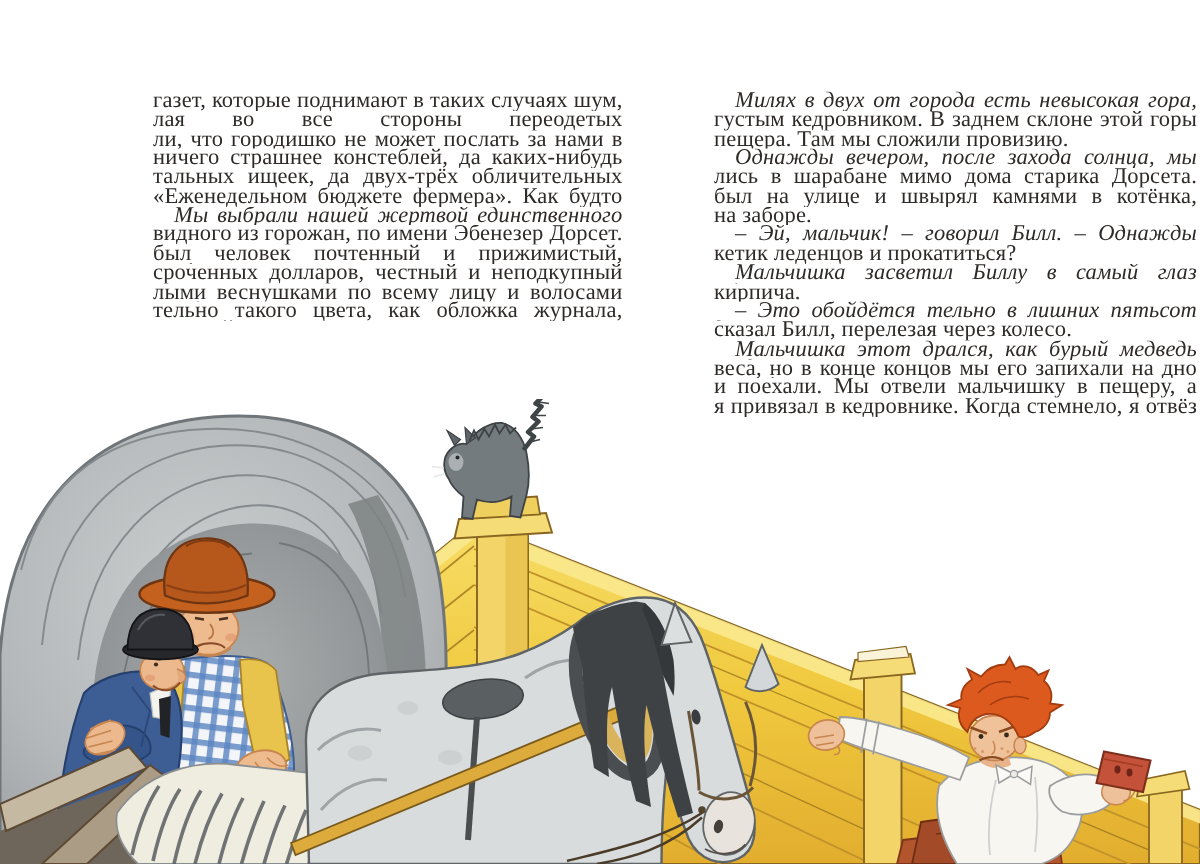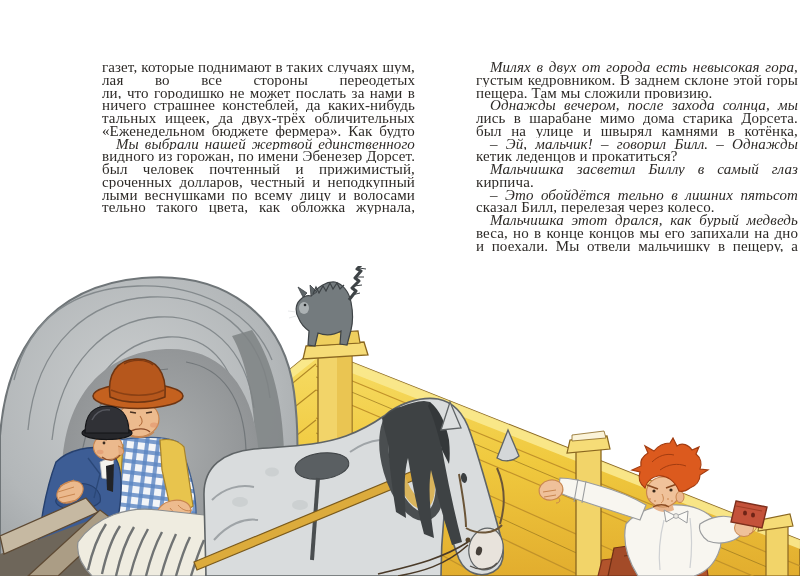--- a/index.html
+++ b/index.html
@@ -74,37 +74,39 @@
   <div class="text-col right">
     <div class="para">
       <span class="ln ind">Милях в двух от города есть невысокая гора, поросшая</span>
       <span class="ln">густым кедровником. В заднем склоне этой горы имеется</span>
       <span class="ln end">пещера. Там мы сложили провизию.</span>
     </div>
     <div class="para">
       <span class="ln ind">Однажды вечером, после захода солнца, мы проеха-</span>
       <span class="ln">лись в шарабане мимо дома старика Дорсета. Мальчишка</span>
       <span class="ln">был на улице и швырял камнями в котёнка, сидевшего</span>
+      <span class="ln end">на заборе.</span>
     </div>
     <div class="para">
       <span class="ln ind">– Эй, мальчик! – говорил Билл. – Однажды получить па-</span>
       <span class="ln end">кетик леденцов и прокатиться?</span>
     </div>
     <div class="para">
       <span class="ln ind">Мальчишка засветил Биллу в самый глаз обломком</span>
       <span class="ln end">кирпича.</span>
     </div>
     <div class="para">
       <span class="ln ind">– Это обойдётся тельно в лишних пятьсот долларов, –</span>
       <span class="ln end">сказал Билл, перелезая через колесо.</span>
     </div>
     <div class="para">
       <span class="ln ind">Мальчишка этот дрался, как бурый медведь среднего</span>
       <span class="ln">веса, но в конце концов мы его запихали на дно шарабана</span>
       <span class="ln">и поехали. Мы отвели мальчишку в пещеру, а лошадь</span>
+      <span class="ln">я привязал в кедровнике. Когда стемнело, я отвёз</span>
     </div>
   </div>
 
   <svg class="illus" viewBox="0 266 800 310">
     <defs>
       <linearGradient id="fenceGrad" x1="0" y1="0" x2="0" y2="1">
         <stop offset="0" stop-color="#f7dd66"></stop>
         <stop offset="0.5" stop-color="#f0c93e"></stop>
         <stop offset="1" stop-color="#e2ad2e"></stop>
       </linearGradient>

